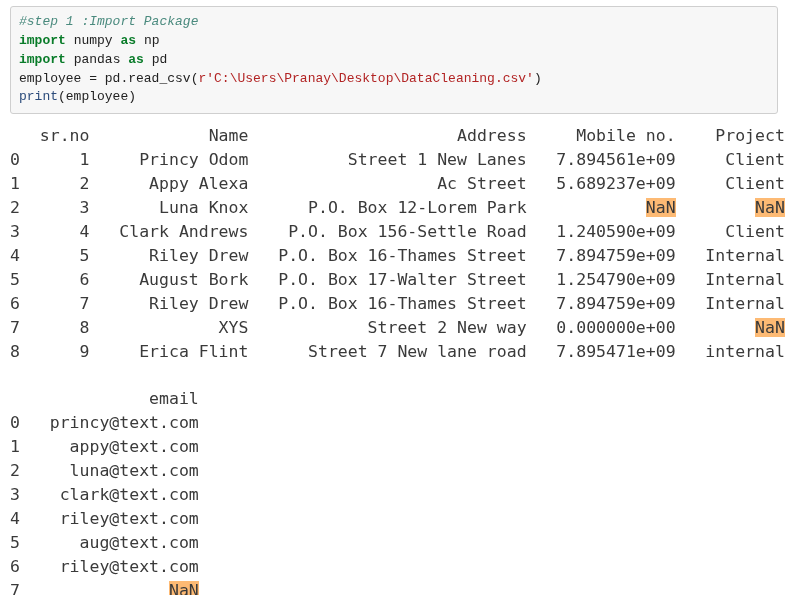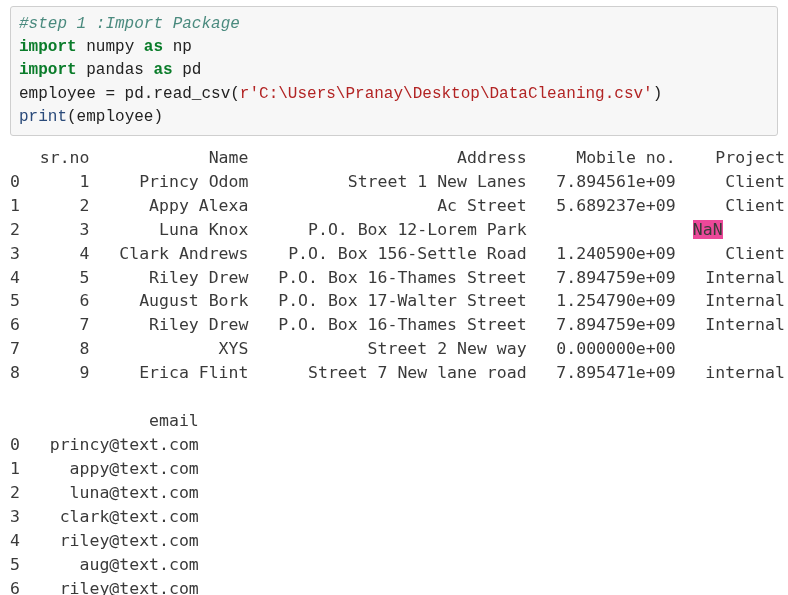--- a/index.html
+++ b/index.html
@@ -8,40 +8,39 @@
     font-family: Consolas, "Courier New", monospace;
     background: #ffffff;
     width: 788px;
   }
   .code-cell {
     margin: 6px 10px 10px 10px;
     border: 1px solid #cfcfcf;
     background: #f7f7f7;
     border-radius: 3px;
     padding: 6px 8px;
-    font-size: 16px;
+    font-size: 13px;
     line-height: 1.45;
     white-space: pre;
   }
   .c-comment { color: #4a8a7e; font-style: italic; }
   .c-kw-green { color: #0a7c2a; font-weight: bold; }
   .c-str { color: #b22424; }
   .c-fn { color: #2a4a7a; }
   .c-plain { color: #222; }
   .output {
     margin: 6px 10px 0 10px;
     font-size: 16.5px;
     line-height: 1.45;
     white-space: pre;
     color: #3a3a3a;
     font-family: "DejaVu Sans Mono", Consolas, "Courier New", monospace;
   }
   .hl {
-    background: #ec4899;
-    margin-left: 47px;
+    background: #fdba74;
   }
 </style>
 </head>
 <body>
 
 <div class="code-cell"><span class="c-comment">#step 1 :Import Package</span>
 <span class="c-kw-green">import</span> <span class="c-plain">numpy</span> <span class="c-kw-green">as</span> <span class="c-plain">np</span>
 <span class="c-kw-green">import</span> <span class="c-plain">pandas</span> <span class="c-kw-green">as</span> <span class="c-plain">pd</span>
 <span class="c-plain">employee = pd.read_csv(</span><span class="c-str">r'C:\Users\Pranay\Desktop\DataCleaning.csv'</span><span class="c-plain">)</span>
 <span class="c-fn">print</span><span class="c-plain">(employee)</span></div>

